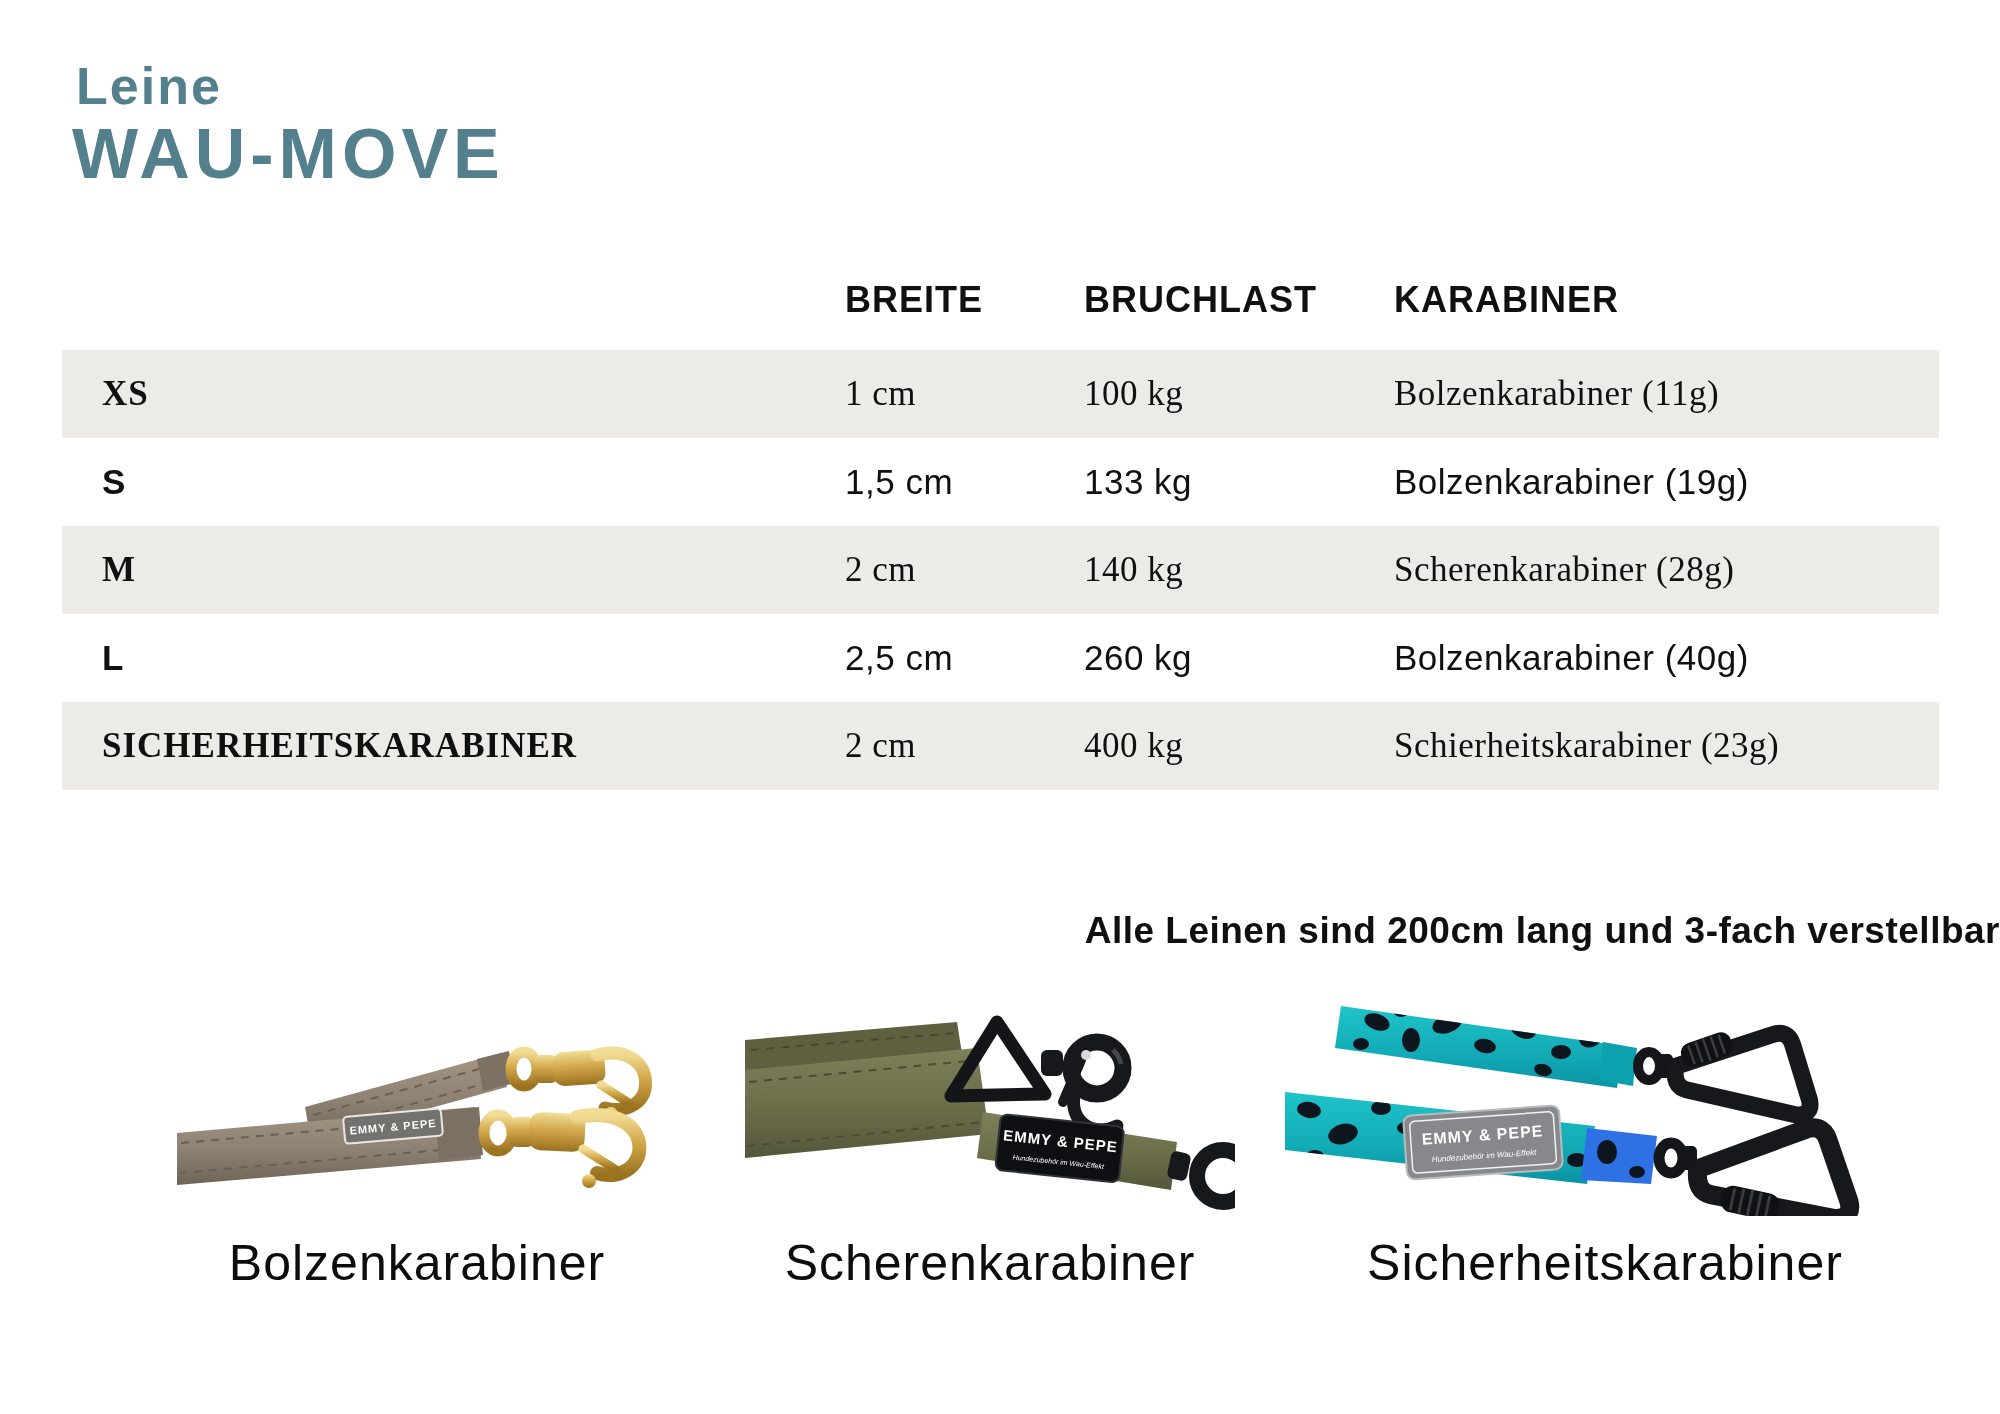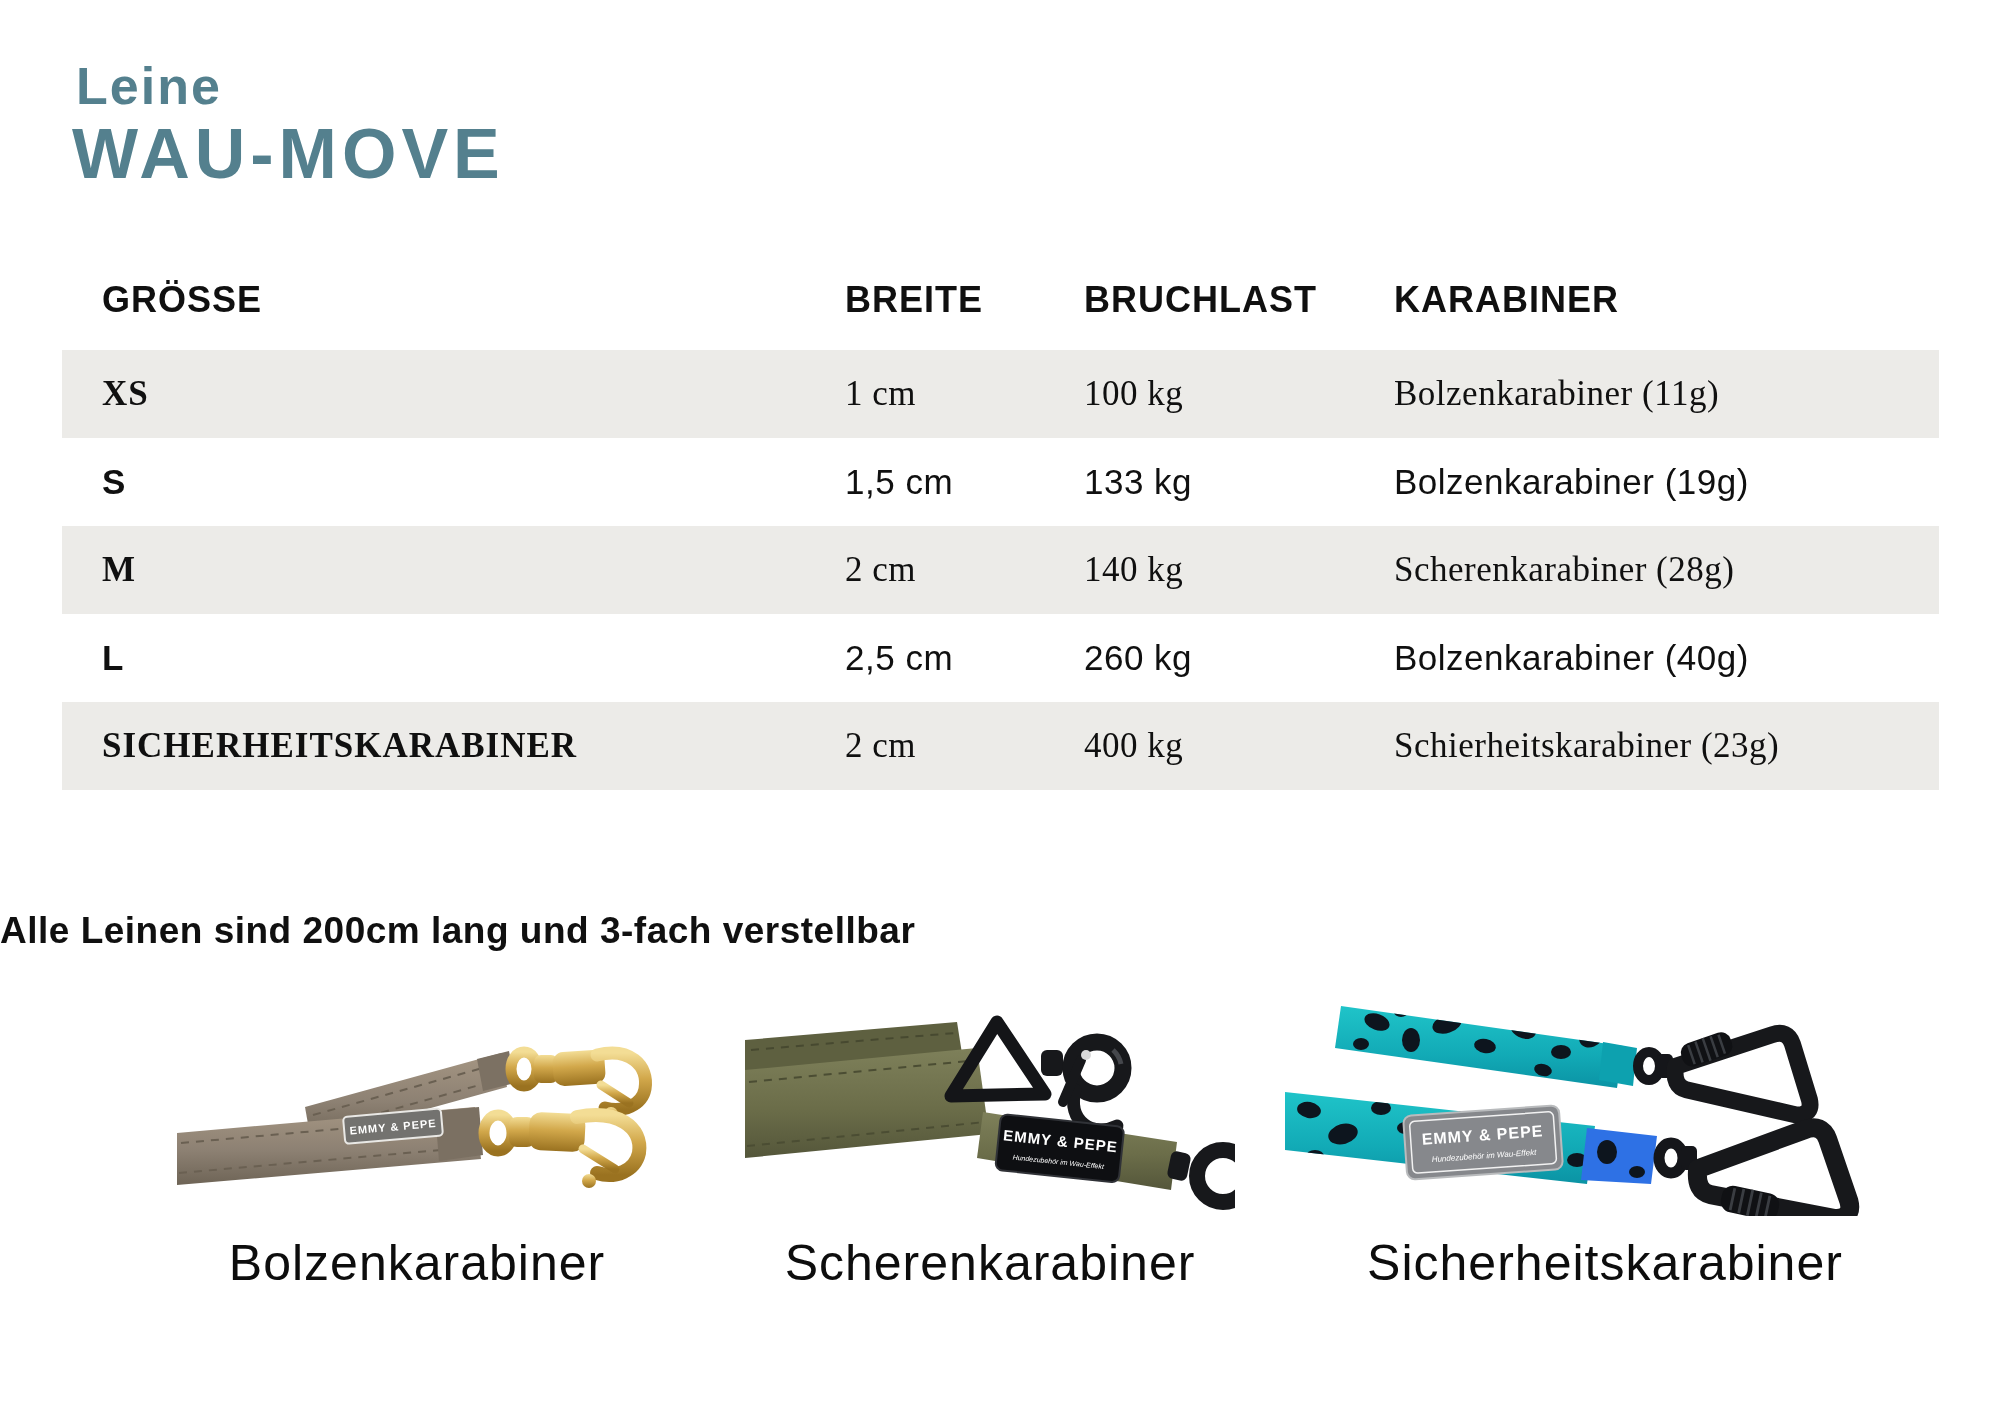--- a/index.html
+++ b/index.html
@@ -26,40 +26,39 @@
   .trow.stripe{background:var(--stripe);font-family:Liberation Serif, serif;}
   .cell{
     position:absolute;top:0;height:100%;display:flex;align-items:center;
     font-size:35px;white-space:nowrap;color:var(--ink);
   }
   .c1{left:40px;} .c2{left:783px;} .c3{left:1022px;} .c4{left:1332px;}
   .head .cell{font-weight:700;font-size:36px;letter-spacing:1px;}
   .cell.size{font-weight:700;letter-spacing:1px;}
   .cell.val{font-weight:400;letter-spacing:0.5px;}
   .note{
-    position:absolute;left:0;top:910px;width:2000px;text-align:left;
+    position:absolute;left:0;top:910px;width:2000px;text-align:right;
     font-size:37px;font-weight:700;letter-spacing:0.5px;
   }
   .figure{position:absolute;top:1002px;width:680px;text-align:center;}
   #fig-1{left:77px;} #fig-2{left:650px;} #fig-3{left:1265px;}
   .photo{height:214px;display:flex;align-items:flex-end;justify-content:center;}
   .photo svg{display:block;}
   .caption{
     margin-top:18px;font-size:50px;font-weight:400;letter-spacing:1px;color:#0d0d0d;
   }
 </style>
 </head>
 <body>
 
 <div class="eyebrow">Leine</div>
 <div class="main-title">WAU-MOVE</div>
 
 <div class="size-table">
   <div class="trow head">
-    <div class="cell c1">GRÖSSE</div>
     <div class="cell c2">BREITE</div>
     <div class="cell c3">BRUCHLAST</div>
     <div class="cell c4">KARABINER</div>
   </div>
   <div class="trow stripe">
     <div class="cell c1 size">XS</div>
     <div class="cell c2 val">1 cm</div>
     <div class="cell c3 val">100 kg</div>
     <div class="cell c4 val">Bolzenkarabiner (11g)</div>
   </div>

